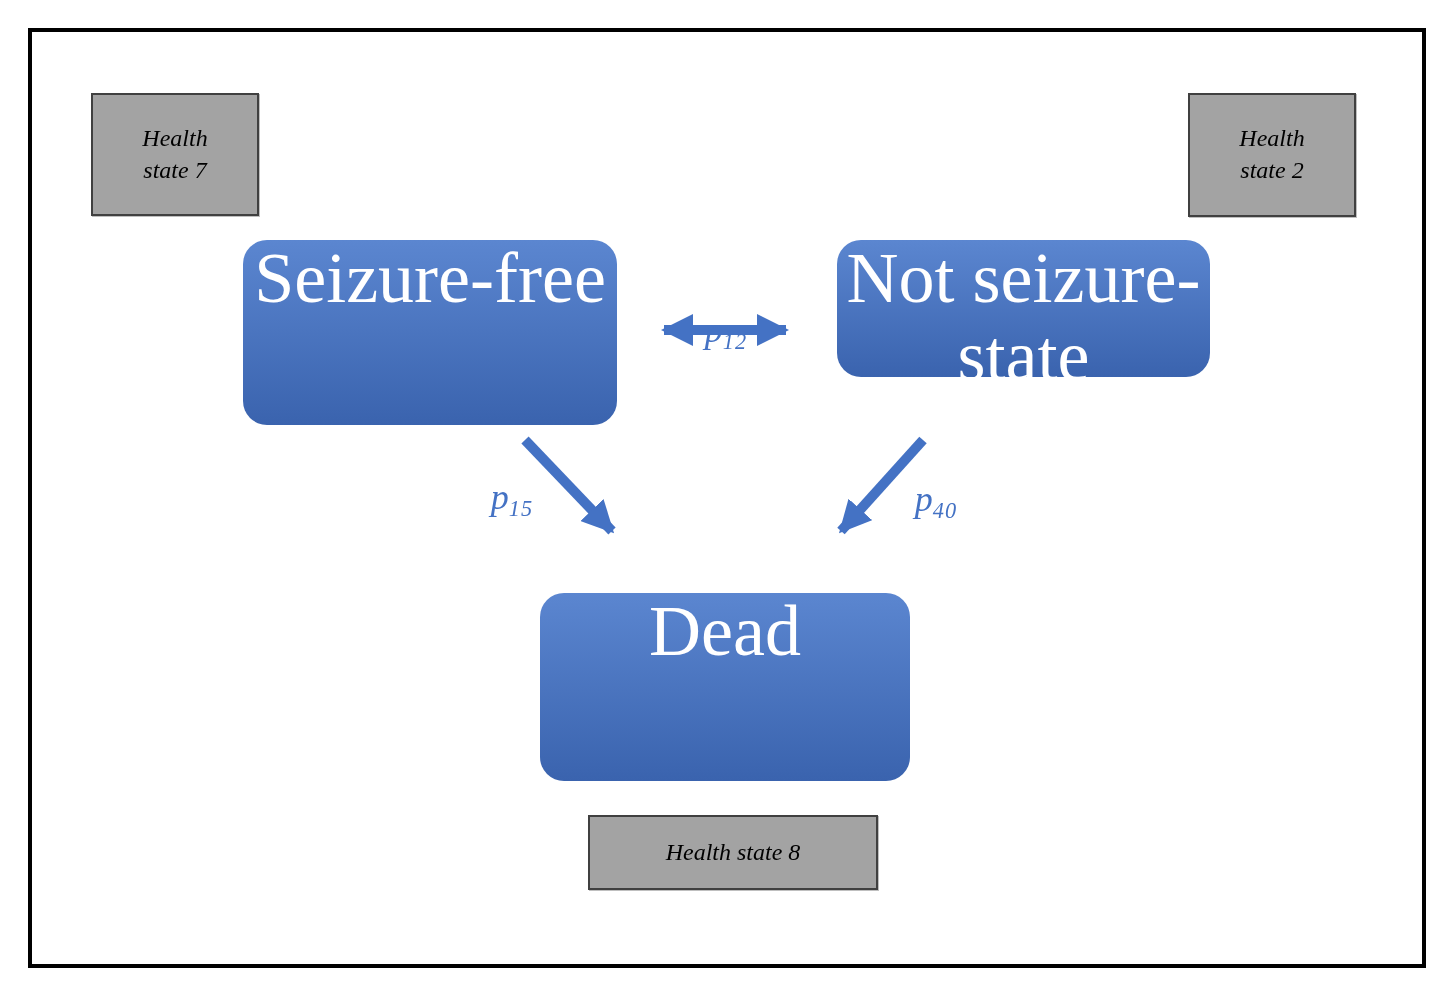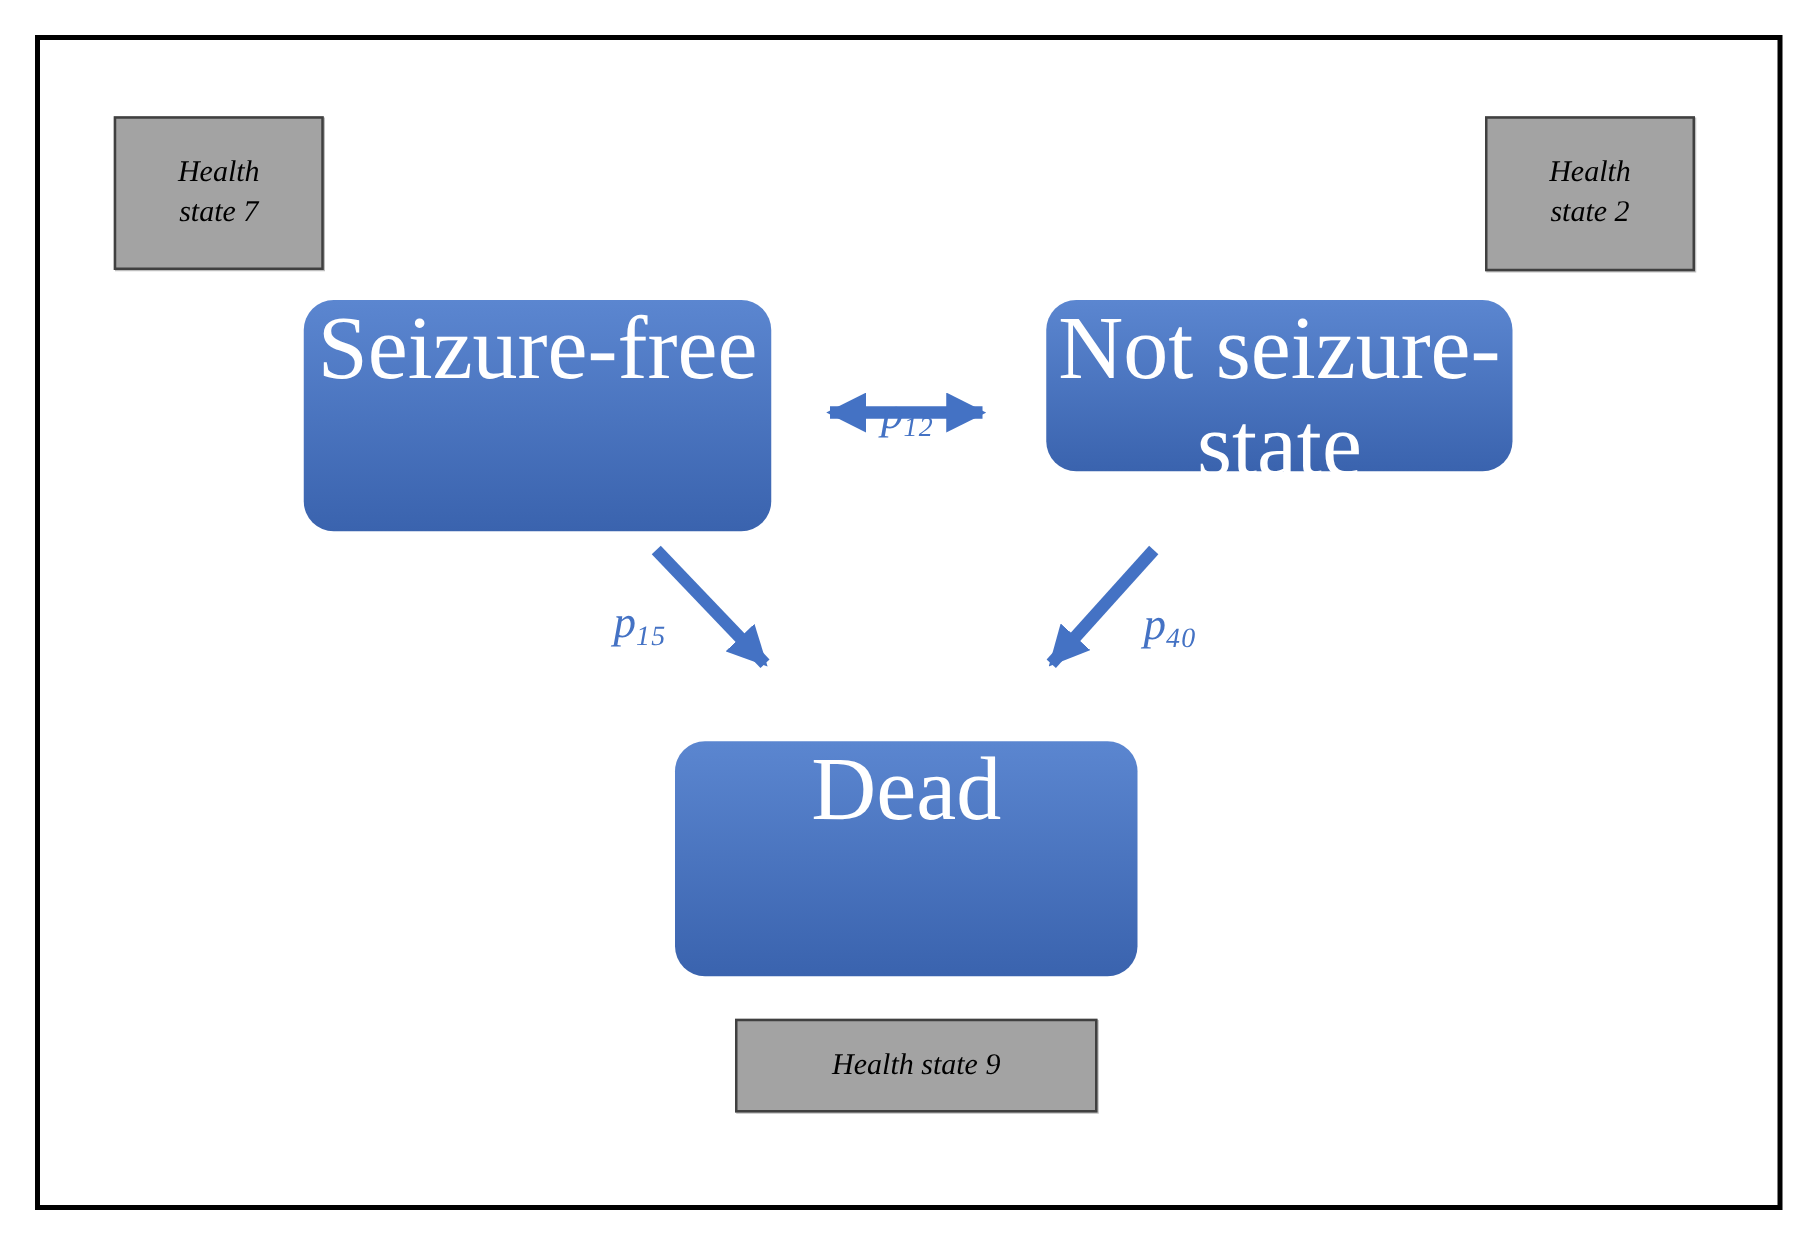--- a/index.html
+++ b/index.html
@@ -107,21 +107,21 @@
 
   <div class="annotation-box annotation-hs1">
     <span>Health</span>
     <span>state 7</span>
   </div>
   <div class="annotation-box annotation-hs2">
     <span>Health</span>
     <span>state 2</span>
   </div>
   <div class="annotation-box annotation-hs3">
-    <span>Health state 9</span>
+    <span>Health state 8</span>
   </div>
 
   <div class="state-box state-seizure-free">
     <span>Seizure-free</span>
   </div>
   <div class="state-box state-not-seizure-free">
     <span>Not seizure-</span>
     <span>state</span>
   </div>
   <div class="state-box state-dead">

